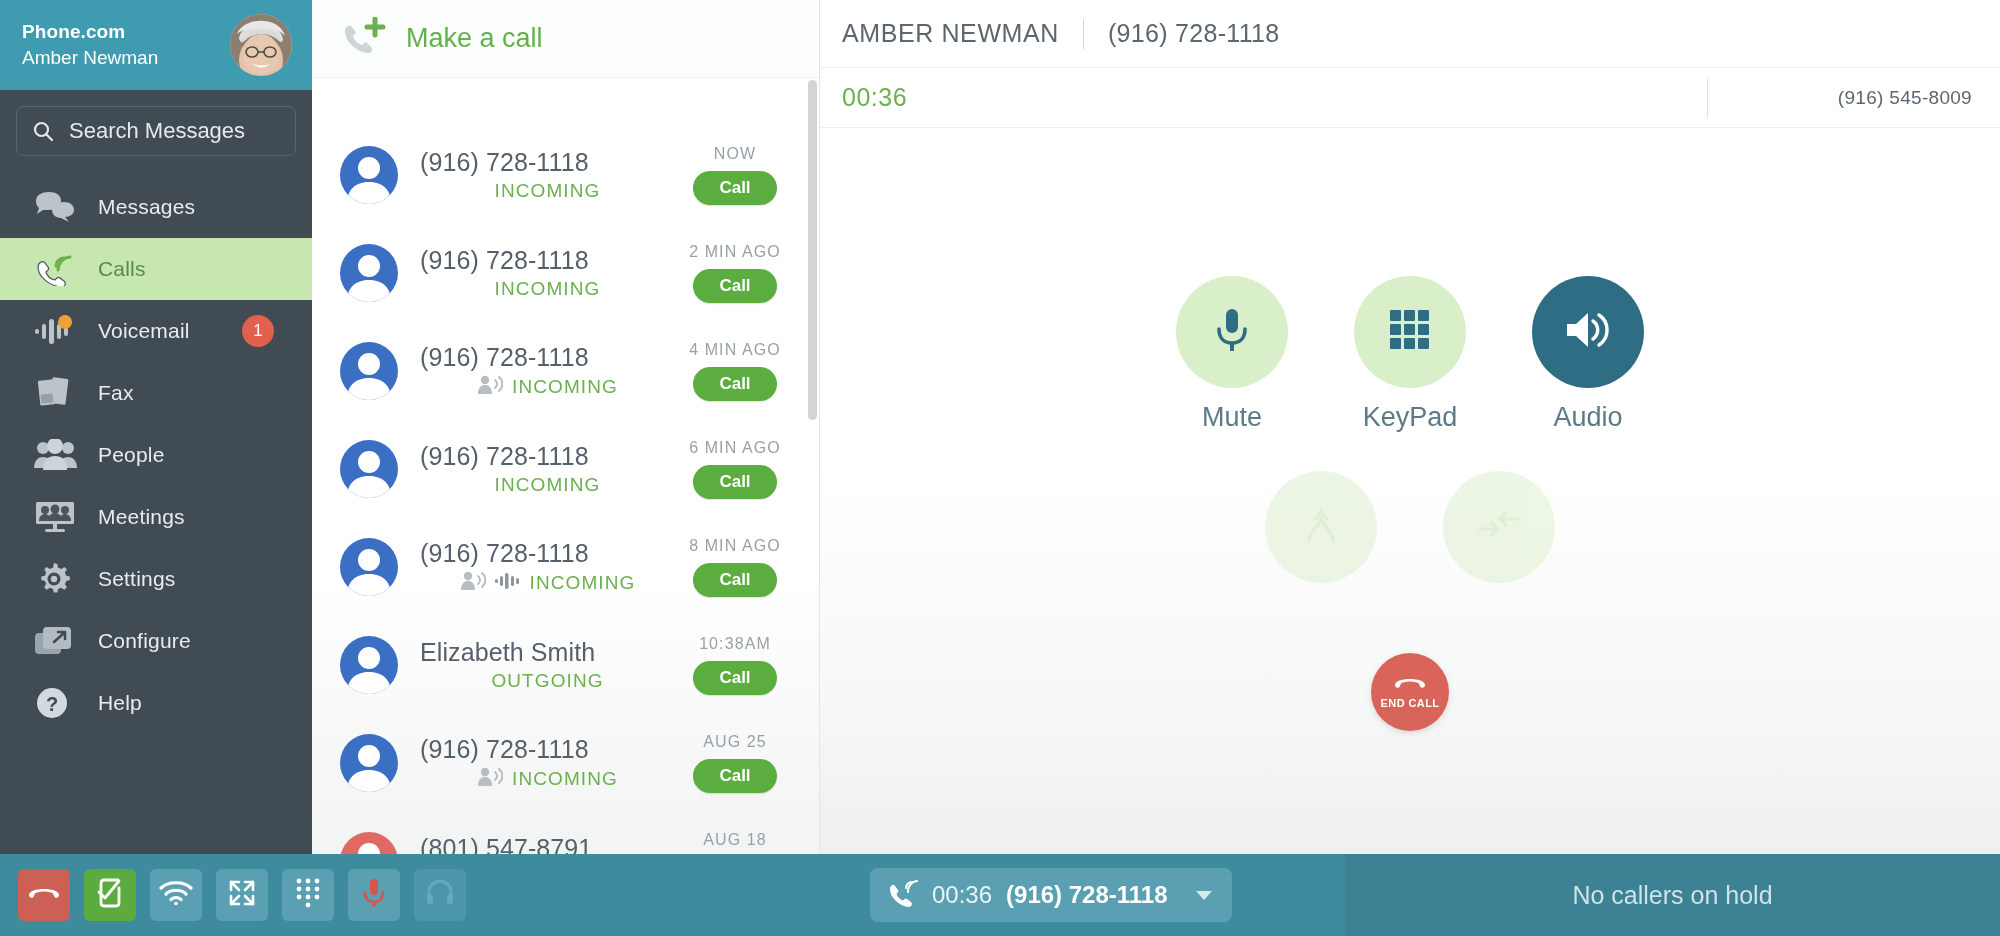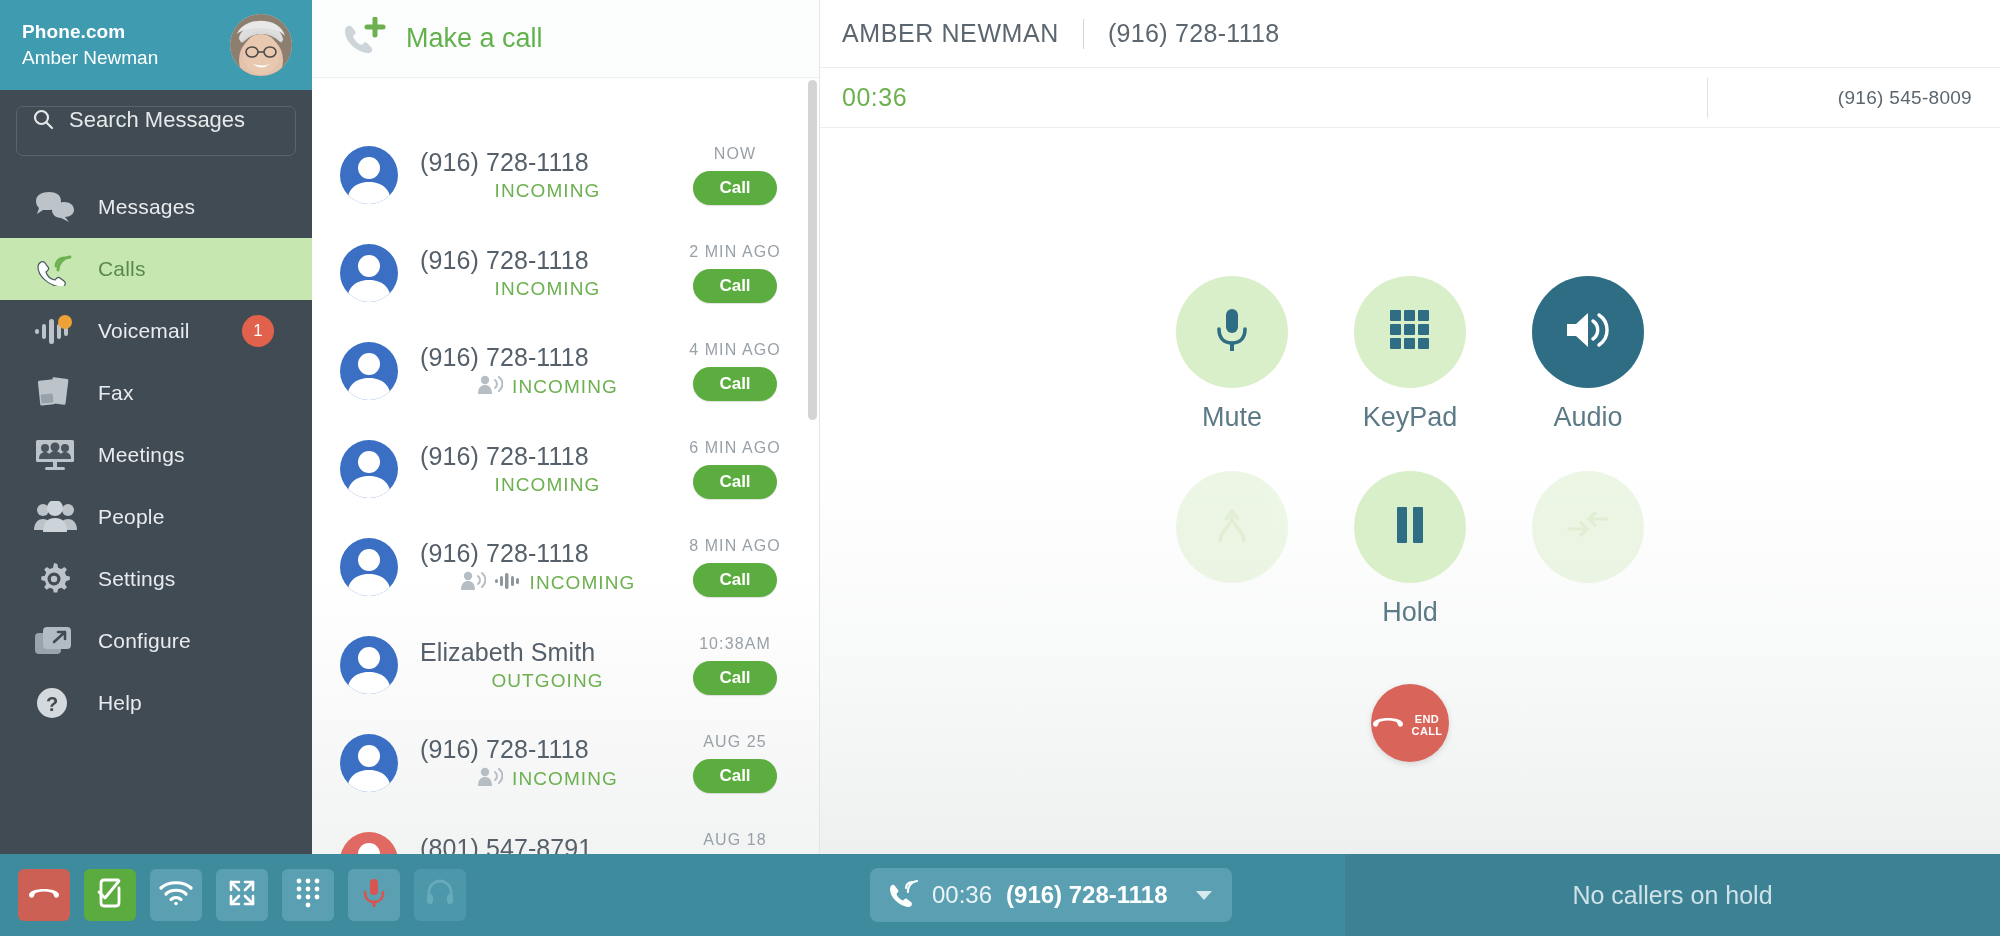--- a/index.html
+++ b/index.html
@@ -59,21 +59,21 @@
     border-left: 10px solid transparent;
     border-right: 10px solid transparent;
     border-top: 12px solid #fff;
   }
 
   .search-wrap { padding: 16px 16px 14px 16px; }
   .search-box {
     height: 50px;
     border: 1px solid #5b646c;
     border-radius: 7px;
-    display: flex; align-items: flex-start;
+    display: flex; align-items: center;
     padding: 0 14px;
     background: #414b53;
   }
   .search-box .mag { margin-right: 14px; display: flex; }
   .search-input {
     border: 0; outline: 0; background: transparent;
     color: #e6e9ea;
     font-size: 22px;
     font-family: "Liberation Sans", sans-serif;
     width: 100%;
@@ -260,21 +260,21 @@
   .ctrl-label {
     margin-top: 14px;
     font-size: 27px; color: #5c7a86;
   }
   .ctrl-row.second { margin-top: 38px; }
 
   .endcall-wrap { margin-top: 56px; }
   .endcall {
     width: 78px; height: 78px; border-radius: 50%;
     background: #d9645a;
-    display: flex; 
+    display: flex; flex-direction: column;
     align-items: center; justify-content: center;
     cursor: pointer; border: 0;
     box-shadow: 0 2px 6px rgba(0,0,0,.12);
   }
   .endcall-label {
     color: #fff; font-size: 11px; font-weight: bold;
     letter-spacing: .4px; margin-top: 3px;
     font-family: "Liberation Sans", sans-serif;
   }
 
@@ -422,47 +422,47 @@
               <rect x="17" y="2" width="16" height="26" rx="1.5" transform="rotate(7 25 15)"></rect>
               <rect x="5" y="4" width="15" height="25" rx="1.5" transform="rotate(-6 12 16)"></rect>
               <rect x="7" y="18" width="12" height="9" rx="1" fill="#96a1a9" transform="rotate(-6 13 22)"></rect>
             </svg>
           </span>
           <span class="nav-label">Fax</span>
         </div>
 
         <div class="nav-item">
           <span class="nav-icon">
+            <svg width="44" height="32" viewBox="0 0 44 32" fill="#bcc4ca">
+              <circle cx="9" cy="9" r="6"></circle>
+                <path d="M0 29 C0 21 5 18 9 18 C13 18 18 21 18 29 Z"></path>
+              <circle cx="34" cy="9" r="6"></circle>
+                <path d="M25 29 C25 21 30 18 34 18 C38 18 43 21 43 29 Z"></path>
+              <circle cx="21" cy="7" r="8" fill="#cdd4d9"></circle>
+                <path d="M9 31 C9 21 14 17 21 17 C28 17 33 21 33 31 Z" fill="#cdd4d9"></path>
+            </svg>
+          </span>
+          <span class="nav-label">People</span>
+        </div>
+
+        <div class="nav-item">
+          <span class="nav-icon">
             <svg width="44" height="34" viewBox="0 0 44 34" fill="#bcc4ca">
               <rect x="2" y="2" width="38" height="22" rx="1.5"></rect>
               <circle cx="11" cy="10" r="4" fill="#4a545c"></circle>
                 <path d="M5 21 C5 16 8 14 11 14 C14 14 17 16 17 21 Z" fill="#4a545c"></path>
               <circle cx="21" cy="9" r="4.5" fill="#4a545c"></circle>
                 <path d="M14 21 C14 15 18 13 21 13 C24 13 28 15 28 21 Z" fill="#4a545c"></path>
               <circle cx="31" cy="10" r="4" fill="#4a545c"></circle>
                 <path d="M25 21 C25 16 28 14 31 14 C34 14 37 16 37 21 Z" fill="#4a545c"></path>
               <rect x="19" y="24" width="4" height="5"></rect>
                 <rect x="11" y="29" width="20" height="3" rx="1.5"></rect>
             </svg>
           </span>
           <span class="nav-label">Meetings</span>
-        </div>
-
-        <div class="nav-item">
-          <span class="nav-icon">
-            <svg width="44" height="32" viewBox="0 0 44 32" fill="#bcc4ca">
-              <circle cx="9" cy="9" r="6"></circle>
-                <path d="M0 29 C0 21 5 18 9 18 C13 18 18 21 18 29 Z"></path>
-              <circle cx="34" cy="9" r="6"></circle>
-                <path d="M25 29 C25 21 30 18 34 18 C38 18 43 21 43 29 Z"></path>
-              <circle cx="21" cy="7" r="8" fill="#cdd4d9"></circle>
-                <path d="M9 31 C9 21 14 17 21 17 C28 17 33 21 33 31 Z" fill="#cdd4d9"></path>
-            </svg>
-          </span>
-          <span class="nav-label">People</span>
         </div>
 
         <div class="nav-item">
           <span class="nav-icon">
             <svg width="40" height="38" viewBox="0 0 40 38" fill="#bcc4ca">
               <path d="M20 3 l3.3 1.1 .8 3.6 3.2 1.3 3.1-2 2.5 2.5 -2 3.1 1.3 3.2 3.6 .8 0 3.5 -3.6 .8 -1.3 3.2 2 3.1 -2.5 2.5 -3.1-2 -3.2 1.3 -.8 3.6 -3.5 0 -.8-3.6 -3.2-1.3 -3.1 2 -2.5-2.5 2-3.1 -1.3-3.2 -3.6-.8 0-3.5 3.6-.8 1.3-3.2 -2-3.1 2.5-2.5 3.1 2 3.2-1.3 .8-3.6 Z"></path>
               <circle cx="20" cy="19" r="6.5" fill="#414b53"></circle>
                 <circle cx="20" cy="19" r="3.2" fill="#bcc4ca"></circle>
             </svg>
           </span>
@@ -750,31 +750,20 @@
                 <svg width="44" height="44" viewBox="0 0 44 44" fill="none" stroke="#c9e2b4" stroke-width="3.4" stroke-linecap="round">
                   <path d="M10 38 C10 26 22 24 22 14"></path>
                     <path d="M34 38 C34 26 22 24 22 14"></path>
                   <path d="M16 16 L22 8 L28 16"></path>
                 </svg>
               </span>
             </div>
             <div class="ctrl-label"></div>
           </div>
 
-          <div class="ctrl">
-            <div class="ctrl-circle">
-              <span>
-                <svg width="40" height="44" viewBox="0 0 40 44" fill="#2f6d84">
-                  <rect x="7" y="4" width="10" height="36" rx="1"></rect>
-                  <rect x="23" y="4" width="10" height="36" rx="1"></rect>
-                </svg>
-              </span>
-            </div>
-            <div class="ctrl-label">Hold</div>
-          </div>
 
           <div class="ctrl">
             <div class="ctrl-circle faded">
               <span>
                 <svg width="46" height="40" viewBox="0 0 46 40" fill="none" stroke="#c9e2b4" stroke-width="3.2" stroke-linecap="round" stroke-linejoin="round">
                   <path d="M4 24 L22 24"></path>
                     <path d="M16 18 L22 24 L16 30"></path>
                   <path d="M42 14 L24 14"></path>
                     <path d="M30 8 L24 14 L30 20"></path>
                 </svg>

